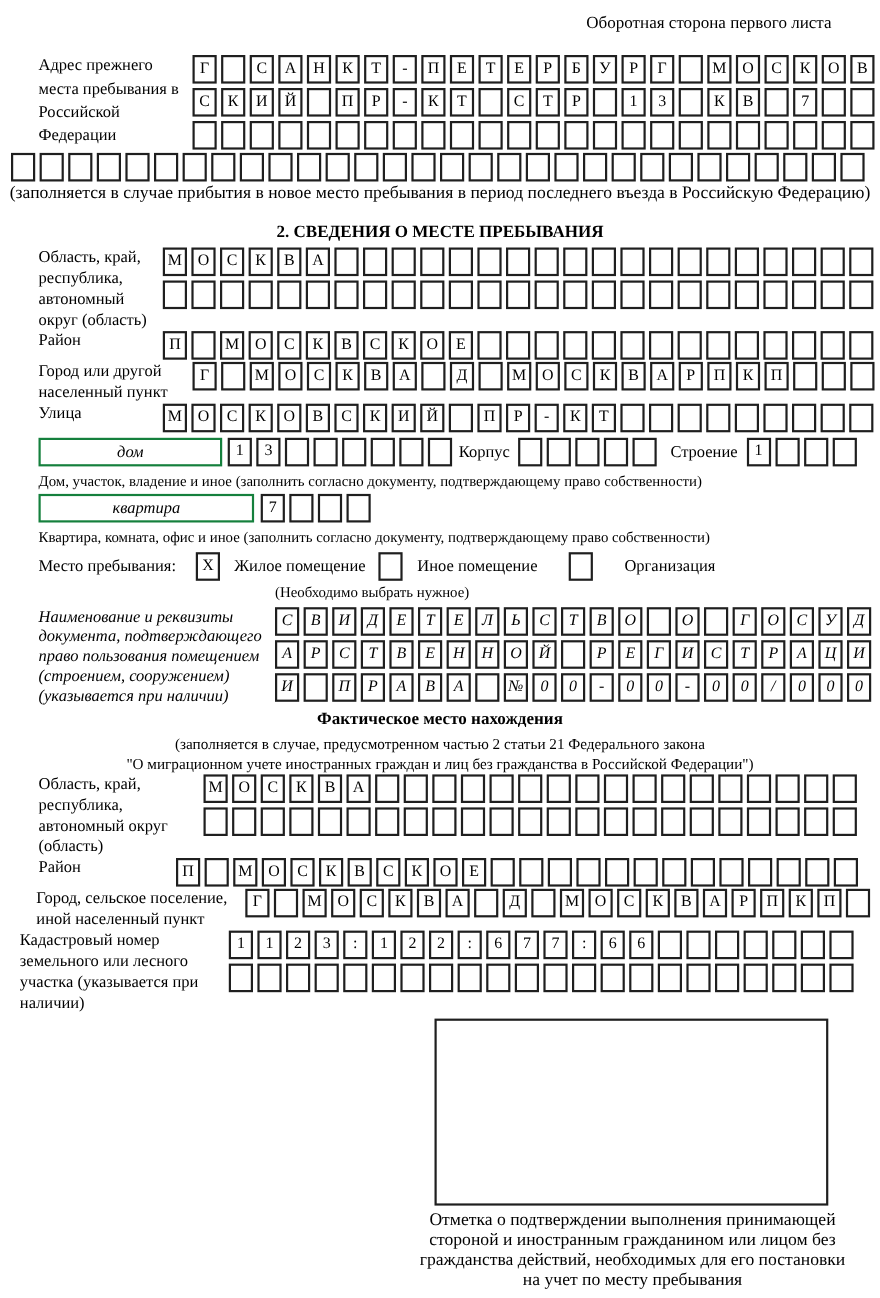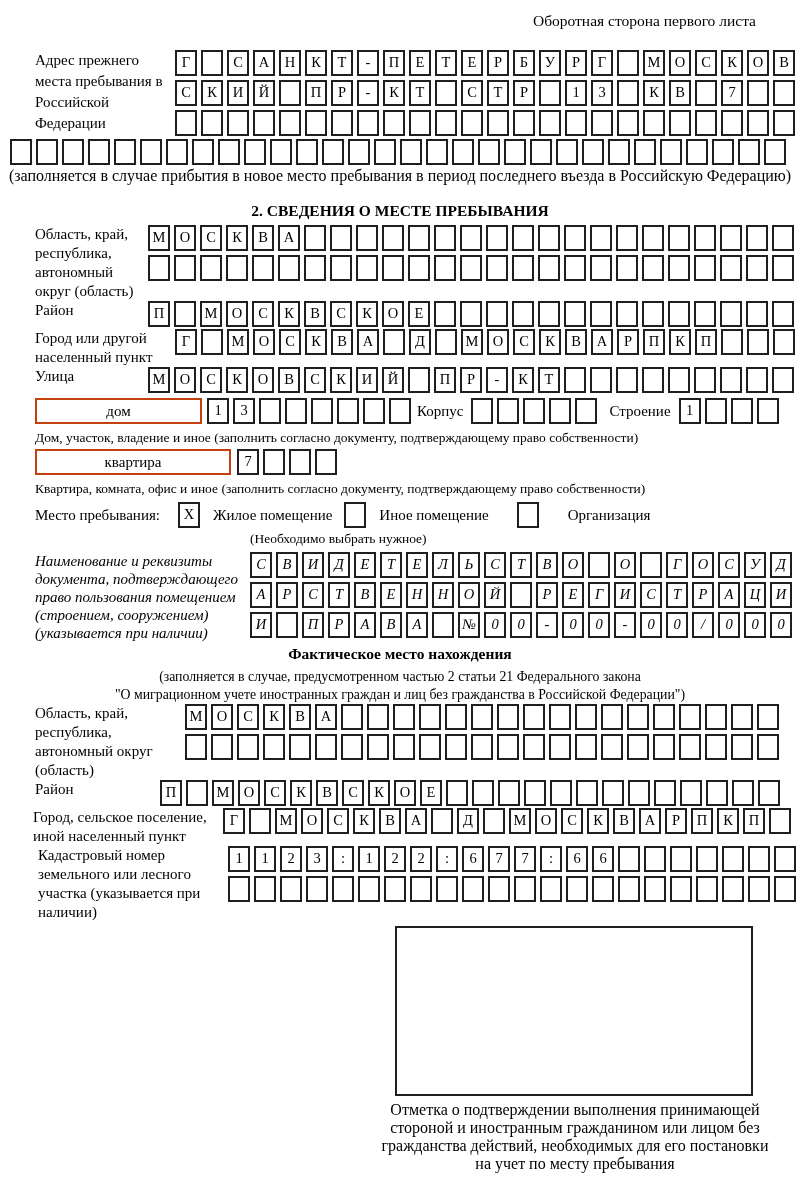--- a/index.html
+++ b/index.html
@@ -34,22 +34,22 @@
 
   .blk { margin-left:35px; }
   .w113 { width:113px; }
   .w140 { width:140px; }
   .w150 { width:150px; }
   .w125 { width:125px; }
   .w192 { width:190px; }
   .w215 { width:215px; }
 
   .wide-box {
-    display:inline-block; height:26px; border:2px solid #c2410c; text-align:center;
-    font-size:15px; line-height:22px; vertical-align:top; background:#fff;
+    display:inline-block; height:26px; border:2px solid #15803d; text-align:center;
+    font-size:15px; line-height:22px; vertical-align:top; background:#fff;font-style:italic;
   }
   .house-box { width:167px; }
   .apt-box { width:196px; }
 
   .inline-lbl { font-size:15px; line-height:26px; display:inline-block; vertical-align:top; }
 
   .stay-row { display:flex; align-items:center; margin:3px 0 0 35px; height:28px; }
   .stay-row .lbl { line-height:26px; }
   .stay-note { margin-left:250px; font-size:13.5px; line-height:19px; }
 
@@ -152,21 +152,21 @@
   <div class="blk flex">
     <div class="lbl w125">Район</div>
     <div class="row mb0"><span class="cb">П</span><span class="cb"></span><span class="cb">М</span><span class="cb">О</span><span class="cb">С</span><span class="cb">К</span><span class="cb">В</span><span class="cb">С</span><span class="cb">К</span><span class="cb">О</span><span class="cb">Е</span><span class="cb"></span><span class="cb"></span><span class="cb"></span><span class="cb"></span><span class="cb"></span><span class="cb"></span><span class="cb"></span><span class="cb"></span><span class="cb"></span><span class="cb"></span><span class="cb"></span><span class="cb"></span><span class="cb"></span></div>
   </div>
 
   <div class="blk flex" style="margin-left:33px;">
     <div class="lbl w192">Город, сельское поселение, иной населенный пункт</div>
     <div class="row mb0"><span class="cb">Г</span><span class="cb"></span><span class="cb">М</span><span class="cb">О</span><span class="cb">С</span><span class="cb">К</span><span class="cb">В</span><span class="cb">А</span><span class="cb"></span><span class="cb">Д</span><span class="cb"></span><span class="cb">М</span><span class="cb">О</span><span class="cb">С</span><span class="cb">К</span><span class="cb">В</span><span class="cb">А</span><span class="cb">Р</span><span class="cb">П</span><span class="cb">К</span><span class="cb">П</span><span class="cb"></span></div>
   </div>
 
-  <div class="blk flex" style="margin-left:18px;justify-content:flex-end;">
+  <div class="blk flex" style="margin-left:18px;">
     <div class="lbl w192">Кадастровый номер земельного или лесного участка (указывается при наличии)</div>
     <div>
       <div class="row"><span class="cb">1</span><span class="cb">1</span><span class="cb">2</span><span class="cb">3</span><span class="cb">:</span><span class="cb">1</span><span class="cb">2</span><span class="cb">2</span><span class="cb">:</span><span class="cb">6</span><span class="cb">7</span><span class="cb">7</span><span class="cb">:</span><span class="cb">6</span><span class="cb">6</span><span class="cb"></span><span class="cb"></span><span class="cb"></span><span class="cb"></span><span class="cb"></span><span class="cb"></span><span class="cb"></span></div>
       <div class="row mb0"><span class="cb"></span><span class="cb"></span><span class="cb"></span><span class="cb"></span><span class="cb"></span><span class="cb"></span><span class="cb"></span><span class="cb"></span><span class="cb"></span><span class="cb"></span><span class="cb"></span><span class="cb"></span><span class="cb"></span><span class="cb"></span><span class="cb"></span><span class="cb"></span><span class="cb"></span><span class="cb"></span><span class="cb"></span><span class="cb"></span><span class="cb"></span><span class="cb"></span></div>
     </div>
   </div>
 
   <div class="stamp-rect"></div>
   <div class="stamp-cap">
     <div>Отметка о подтверждении выполнения принимающей</div>

